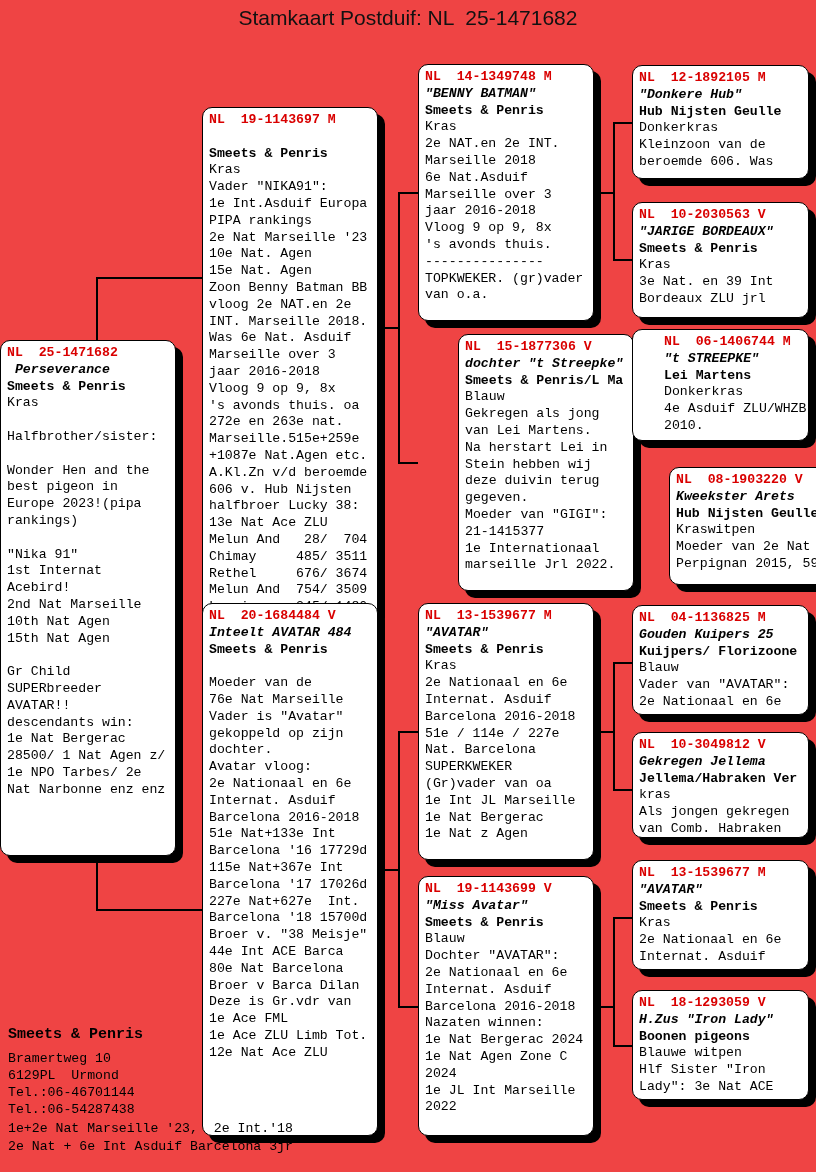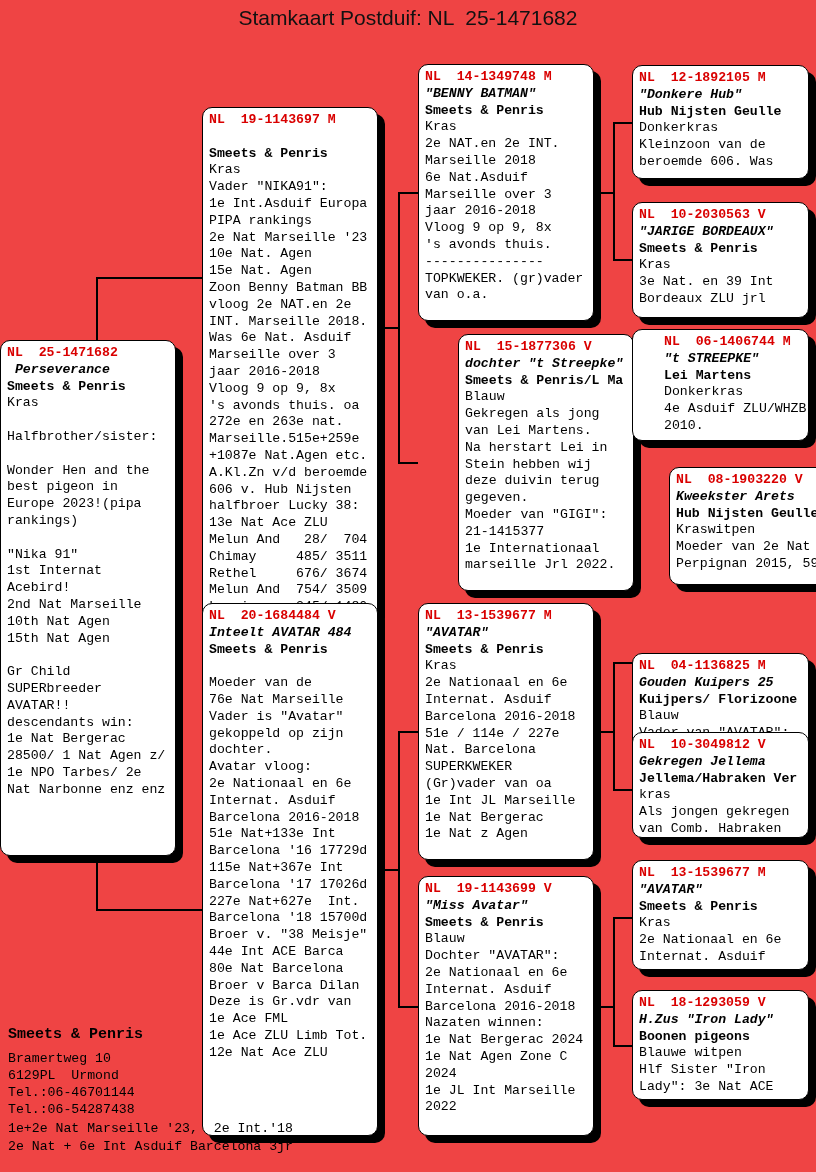--- a/index.html
+++ b/index.html
@@ -255,21 +255,21 @@
 
   <div class="box" style="left:669px;top:467px;width:177px;height:118px;">
     <div class="ring">NL  08-1903220 V</div>
     <div class="pname">Kweekster Arets</div>
     <div class="owner">Hub Nijsten Geulle</div>
     <div class="body">Kraswitpen
 Moeder van 2e Nat
 Perpignan 2015, 59e</div>
   </div>
 
-  <div class="box" style="left:632px;top:605px;width:177px;height:110px;margin-top:48px;">
+  <div class="box" style="left:632px;top:605px;width:177px;height:110px;">
     <div class="ring">NL  04-1136825 M</div>
     <div class="pname">Gouden Kuipers 25</div>
     <div class="owner">Kuijpers/ Florizoone</div>
     <div class="body">Blauw
 Vader van "AVATAR":
 2e Nationaal en 6e</div>
   </div>
 
   <div class="box" style="left:632px;top:732px;width:177px;height:106px;">
     <div class="ring">NL  10-3049812 V</div>

